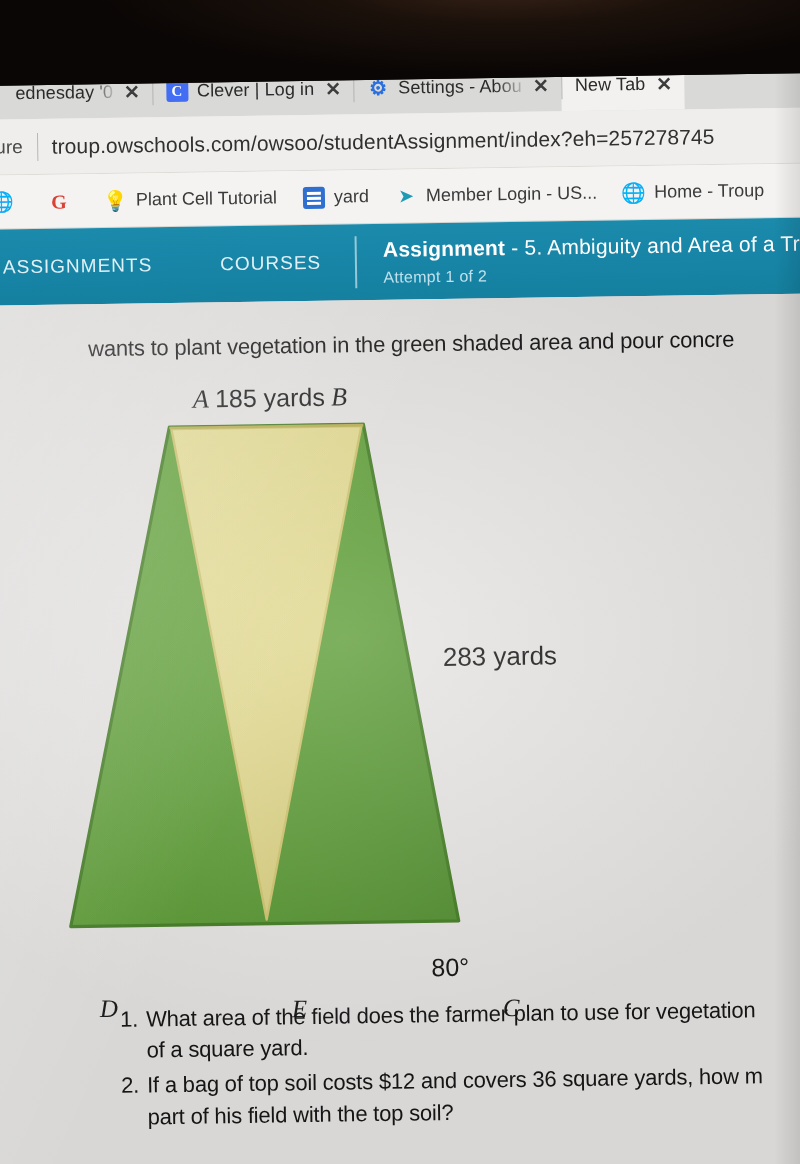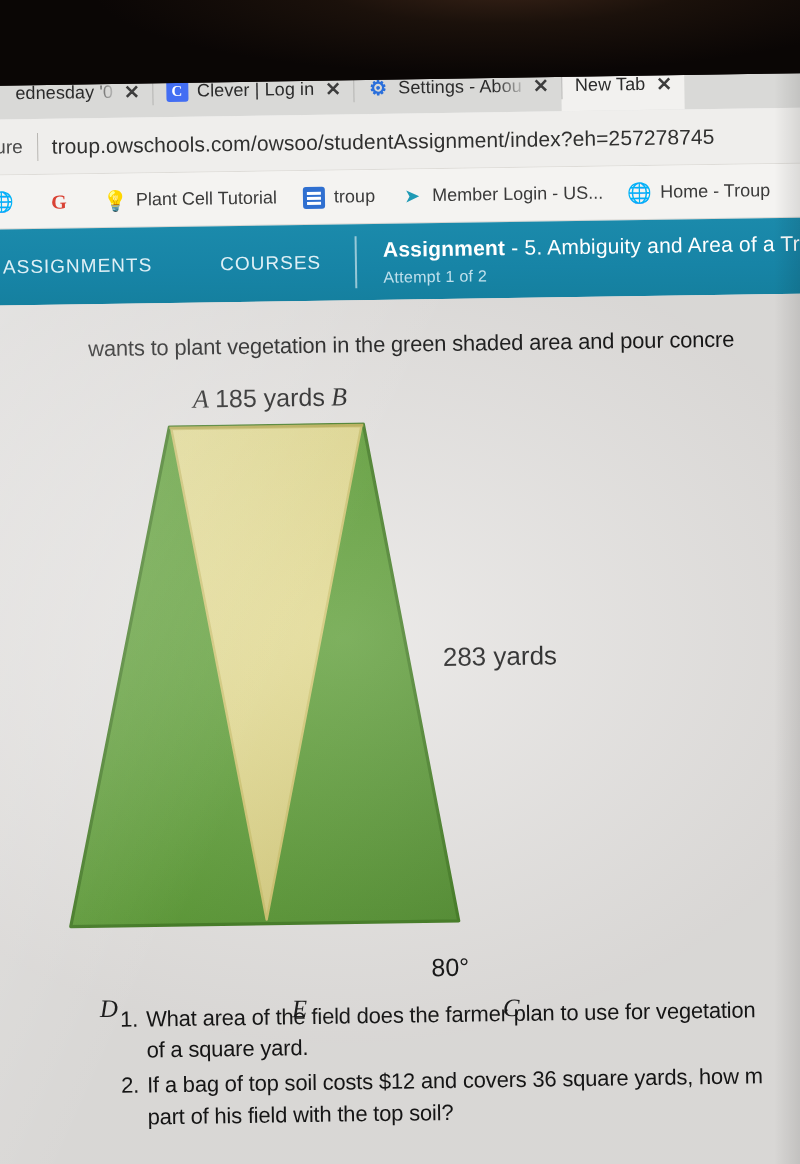--- a/index.html
+++ b/index.html
@@ -391,21 +391,21 @@
         <span></span>
       </div>
 
       <div class="bm">
         <span class="bm-icon ic-bulb">💡</span>
         <span>Plant Cell Tutorial</span>
       </div>
 
       <div class="bm">
         <span class="bm-icon ic-doc"></span>
-        <span>troup</span>
+        <span>yard</span>
       </div>
 
       <div class="bm">
         <span class="bm-icon ic-cursor">➤</span>
         <span>Member Login - US...</span>
       </div>
 
       <div class="bm">
         <span class="bm-icon ic-globe">🌐</span>
         <span>Home - Troup</span>

